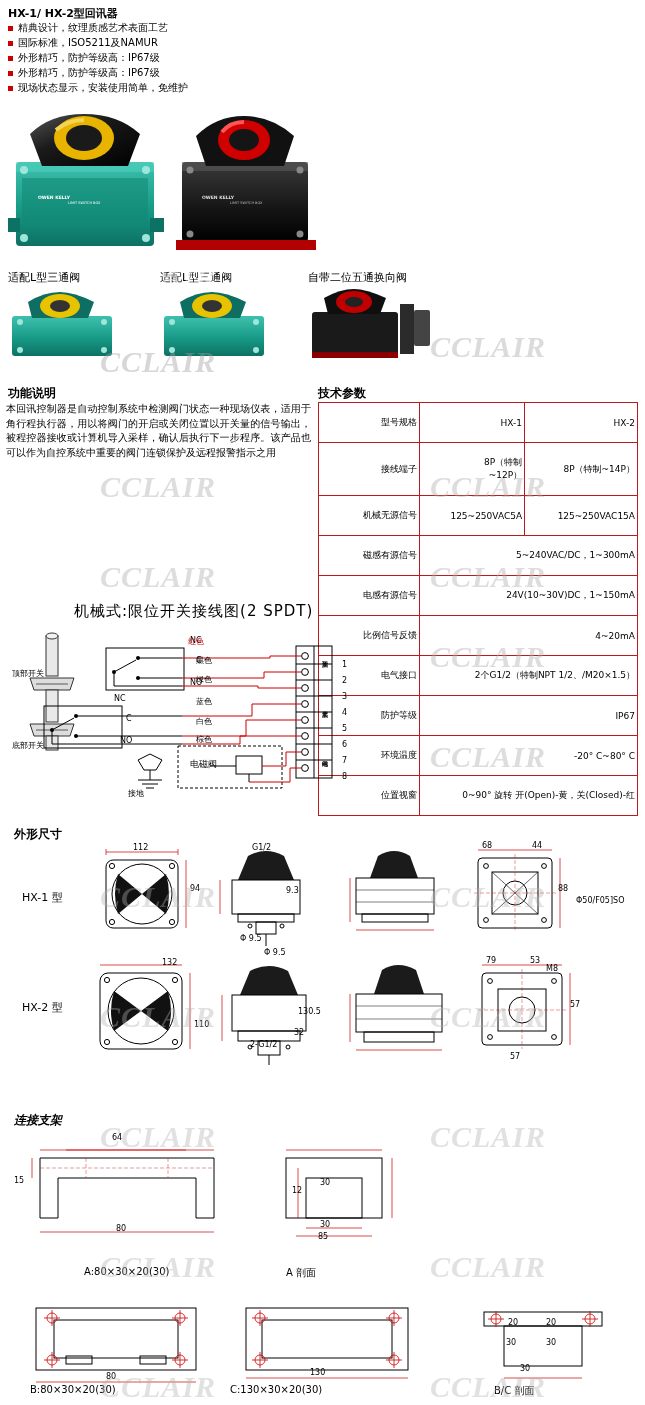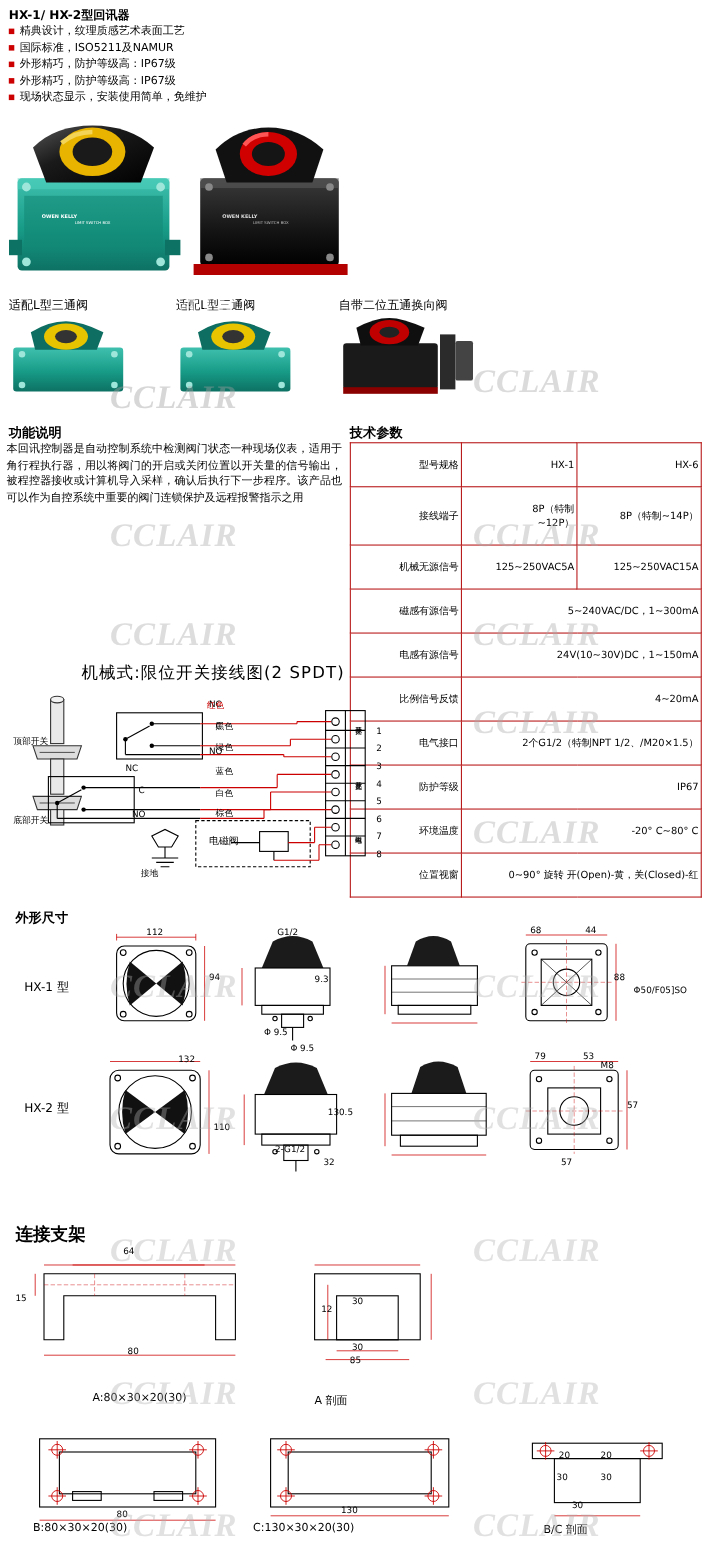--- a/index.html
+++ b/index.html
@@ -138,21 +138,21 @@
 
   <div class="t sec" style="left:8px;top:385px;">功能说明</div>
   <div style="position:absolute;left:6px;top:402px;width:305px;font-size:10px;line-height:14.5px;text-align:justify;">本回讯控制器是自动控制系统中检测阀门状态一种现场仪表，适用于角行程执行器，用以将阀门的开启或关闭位置以开关量的信号输出，被程控器接收或计算机导入采样，确认后执行下一步程序。该产品也可以作为自控系统中重要的阀门连锁保护及远程报警指示之用</div>
 
   <div class="t sec" style="left:318px;top:385px;">技术参数</div>
   <table class="spec" style="left:318px;top:402px;width:320px;">
     <tbody>
         <tr>
       <td style="width:96px;">型号规格</td>
       <td>HX-1</td>
-      <td>HX-6</td>
+      <td>HX-2</td>
     </tr>
     <tr>
       <td>接线端子</td>
       <td style="white-space:pre;">8P（特制
 ~12P）</td>
       <td>8P（特制~14P）</td>
     </tr>
     <tr>
       <td>机械无源信号</td>
       <td>125~250VAC5A</td>
@@ -416,21 +416,21 @@
       <rect x="22" y="76" width="62" height="10" fill="none" stroke="#000"></rect>
       <rect x="42" y="86" width="22" height="14" fill="none" stroke="#000"></rect>
       <line x1="53" y1="100" x2="53" y2="110" stroke="#000"></line>
       <line x1="6" y1="40" x2="6" y2="86" stroke="#cc0000" stroke-width=".7"></line>
       <circle cx="34" cy="92" r="2" fill="none" stroke="#000"></circle>
       <circle cx="72" cy="92" r="2" fill="none" stroke="#000"></circle>
     </svg>
   </div>
   <div class="dim" style="left:250px;top:1040px;">2-G1/2</div>
   <div class="dim" style="left:298px;top:1007px;">130.5</div>
-  <div class="dim" style="left:294px;top:1052px;">32</div>
+  <div class="dim" style="left:294px;top:1028px;">32</div>
 
   <div style="position:absolute;left:340px;top:952px;">
     <svg width="118" height="112">
       <path d="M34 42 L84 42 L76 18 Q58 8 42 18 Z" fill="#1b1b1b"></path>
       <rect x="16" y="42" width="86" height="38" fill="none" stroke="#000"></rect>
       <rect x="24" y="80" width="70" height="10" fill="none" stroke="#000"></rect>
       <line x1="16" y1="54" x2="102" y2="54" stroke="#000" stroke-width=".5"></line>
       <line x1="16" y1="67" x2="102" y2="67" stroke="#000" stroke-width=".5"></line>
       <line x1="10" y1="42" x2="10" y2="90" stroke="#cc0000" stroke-width=".7"></line>
       <line x1="16" y1="98" x2="102" y2="98" stroke="#cc0000" stroke-width=".7"></line>
@@ -451,21 +451,21 @@
       <line x1="54" y1="14" x2="54" y2="94" stroke="#cc0000" stroke-width=".4" stroke-dasharray="4,2"></line>
       <line x1="10" y1="55" x2="98" y2="55" stroke="#cc0000" stroke-width=".4" stroke-dasharray="4,2"></line>
     </svg>
   </div>
   <div class="dim" style="left:486px;top:956px;">79</div>
   <div class="dim" style="left:530px;top:956px;">53</div>
   <div class="dim" style="left:546px;top:964px;">M8</div>
   <div class="dim" style="left:570px;top:1000px;">57</div>
   <div class="dim" style="left:510px;top:1052px;">57</div>
 
-  <div class="t sec" style="left:14px;top:1112px;font-size:16px;">连接支架</div>
+  <div class="t sec" style="left:14px;top:1112px;font-size:12px;font-style:italic;">连接支架</div>
 
   <div style="position:absolute;left:26px;top:1136px;">
     <svg width="200" height="110">
       <path d="M14 22 L14 82 L32 82 L32 42 L170 42 L170 82 L188 82 L188 22 Z" fill="none" stroke="#000"></path>
       <line x1="14" y1="14" x2="188" y2="14" stroke="#cc0000" stroke-width=".7"></line>
       <line x1="14" y1="96" x2="188" y2="96" stroke="#cc0000" stroke-width=".7"></line>
       <line x1="6" y1="22" x2="6" y2="42" stroke="#cc0000" stroke-width=".7"></line>
       <line x1="40" y1="14" x2="160" y2="14" stroke="#cc0000" stroke-width=".7"></line>
       <line x1="60" y1="22" x2="60" y2="42" stroke="#cc0000" stroke-width=".4" stroke-dasharray="4,2"></line>
       <line x1="142" y1="22" x2="142" y2="42" stroke="#cc0000" stroke-width=".4" stroke-dasharray="4,2"></line>

